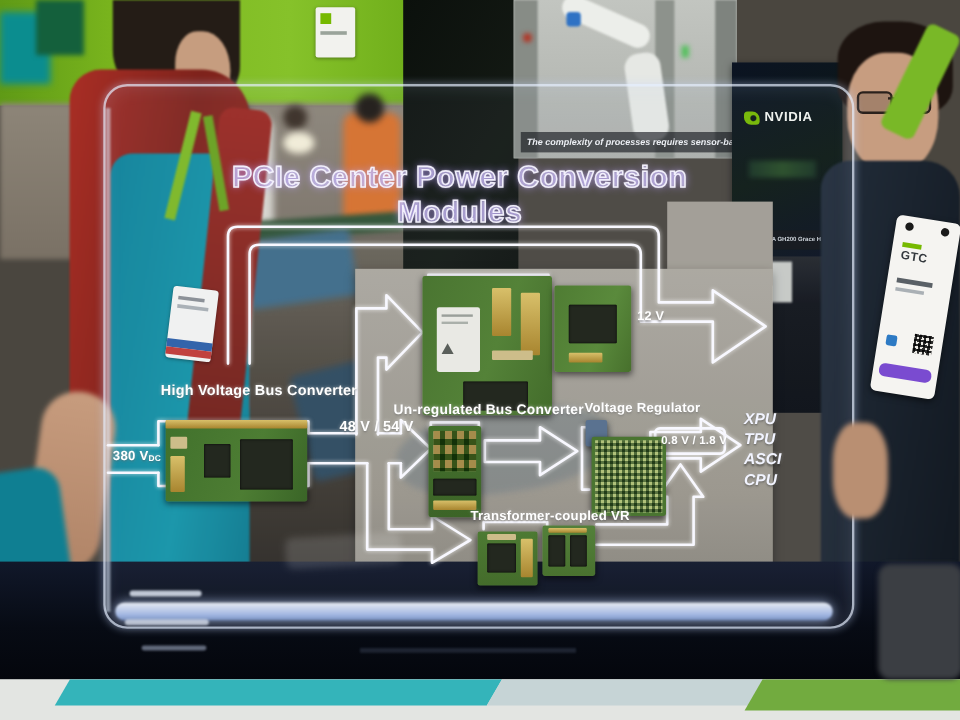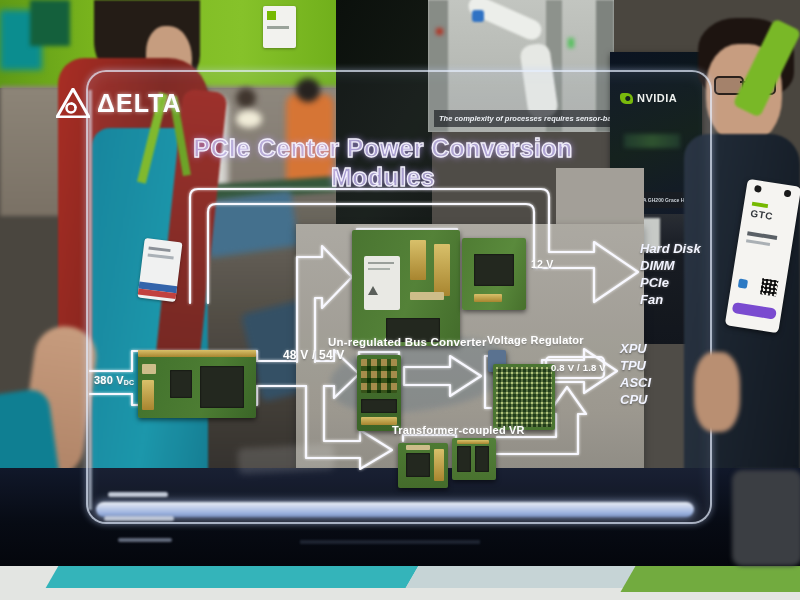--- a/index.html
+++ b/index.html
@@ -145,28 +145,20 @@
     <div class="stripe" style="left:628px;width:200px;height:26px;background:#72ab3f;transform:skewX(-30deg);"></div>
   </div>
 
   <div id="panel"></div>
   <div class="abs b1" style="left:96px;top:502px;width:598px;height:15px;border-radius:8px;z-index:3;background:linear-gradient(#f4f8ff,#a9bfec 70%,#7e97c9);opacity:.95;box-shadow:0 0 10px rgba(190,210,255,.8);"></div>
   <div class="abs b1" style="left:88px;top:90px;width:4px;height:420px;background:rgba(225,238,255,.55);z-index:3;"></div>
   <div class="abs b1" style="left:108px;top:492px;width:60px;height:5px;background:rgba(235,242,255,.8);border-radius:3px;z-index:3;"></div>
   <div class="abs b1" style="left:104px;top:516px;width:70px;height:5px;background:rgba(235,242,255,.7);border-radius:3px;z-index:3;"></div>
   <div class="abs b1" style="left:118px;top:538px;width:54px;height:4px;background:rgba(210,225,255,.45);border-radius:3px;z-index:3;"></div>
 
-  <div id="delta-logo">
-    <svg width="34" height="30" viewBox="0 0 34 30">
-      <path d="M17 1 L33 29 L1 29 Z" fill="none" stroke="#fdfdff" stroke-width="3"></path>
-      <circle cx="15" cy="20" r="4.5" fill="none" stroke="#fdfdff" stroke-width="2.5"></circle>
-      <path d="M15 15.5 A4.5 4.5 0 0 1 19.5 20" fill="none" stroke="#fdfdff" stroke-width="2.5"></path>
-    </svg>
-    <span id="delta-word">ΔELTA</span>
-  </div>
 
   <div id="title">PCIe Center Power Conversion Modules</div>
 
   <svg id="pipes" width="800" height="600" viewBox="0 0 800 600" fill="none" stroke="#f8f8ff" stroke-width="2.2" stroke-linejoin="round" stroke-linecap="round">
     <path d="M190 303 V197 Q190 189 198 189 H541 Q549 189 549 197 V252 H594 V242 L638 272 L594 302 V268 H534 V212 Q534 204 526 204 H216 Q208 204 208 212 V303"></path>
     <path d="M297 362 V257 H322 V246 L352 277 L322 308 V298 H315 V362"></path>
     <path d="M90 371 H132"></path>
     <path d="M90 394 H132"></path>
     <path d="M132 371 V351 H257 V361"></path>
     <path d="M132 394 V405 H257 V386"></path>
@@ -179,36 +171,31 @@
     <path d="M404 367 H450 V356 L481 376 L450 396 V385 H404 Z"></path>
     <path d="M542 360 H584 V349 L617 371 L584 393 V382 H542 Z"></path>
     <rect x="546" y="357" width="58" height="21" rx="4"></rect>
     <path d="M497 437 H556 V414 H548 L567 387 L586 414 H578 V454 H497"></path>
     <path d="M357 236 V229 H457 V236"></path>
     <path d="M359 358 V352 H399 V358"></path>
     <path d="M403 441 V435 H456 V441"></path>
     <path d="M491 356 H485 V408 H491"></path>
   </svg>
 
+  <div class="lbl" style="left:134px;top:318px;font-size:12px;">High Voltage Bus Converter</div>
   <div class="lbl" style="left:328px;top:336px;font-size:11.5px;">Un-regulated Bus Converter</div>
   <div class="lbl" style="left:487px;top:334px;font-size:11px;">Voltage Regulator</div>
   <div class="lbl" style="left:392px;top:424px;font-size:11px;">Transformer-coupled VR</div>
   <div class="lbl" style="left:283px;top:348px;font-size:12px;">48 V / 54 V</div>
   <div class="lbl" style="left:94px;top:374px;font-size:11px;">
     <span>380 V</span><span style="font-size:7px;vertical-align:-1px;">DC</span>
   </div>
   <div class="lbl" style="left:531px;top:258px;font-size:10.5px;">12 V</div>
   <div class="lbl" style="left:551px;top:362px;font-size:9.5px;">0.8 V / 1.8 V</div>
 
-  <div class="loads" style="left:640px;top:240px;">
-    <div>Hard Disk</div>
-    <div>DIMM</div>
-    <div>PCIe</div>
-    <div>Fan</div>
-  </div>
   <div class="loads" style="left:620px;top:340px;">
     <div>XPU</div>
     <div>TPU</div>
     <div>ASCI</div>
     <div>CPU</div>
   </div>
 
   <div class="pcb" style="left:138px;top:350px;width:118px;height:68px;background:linear-gradient(110deg,#41712c,#4d7d33 60%,#3a6527);">
     <div class="gold" style="left:0;top:0;width:118px;height:7px;"></div>
     <div class="chip" style="left:62px;top:16px;width:44px;height:42px;"></div>

